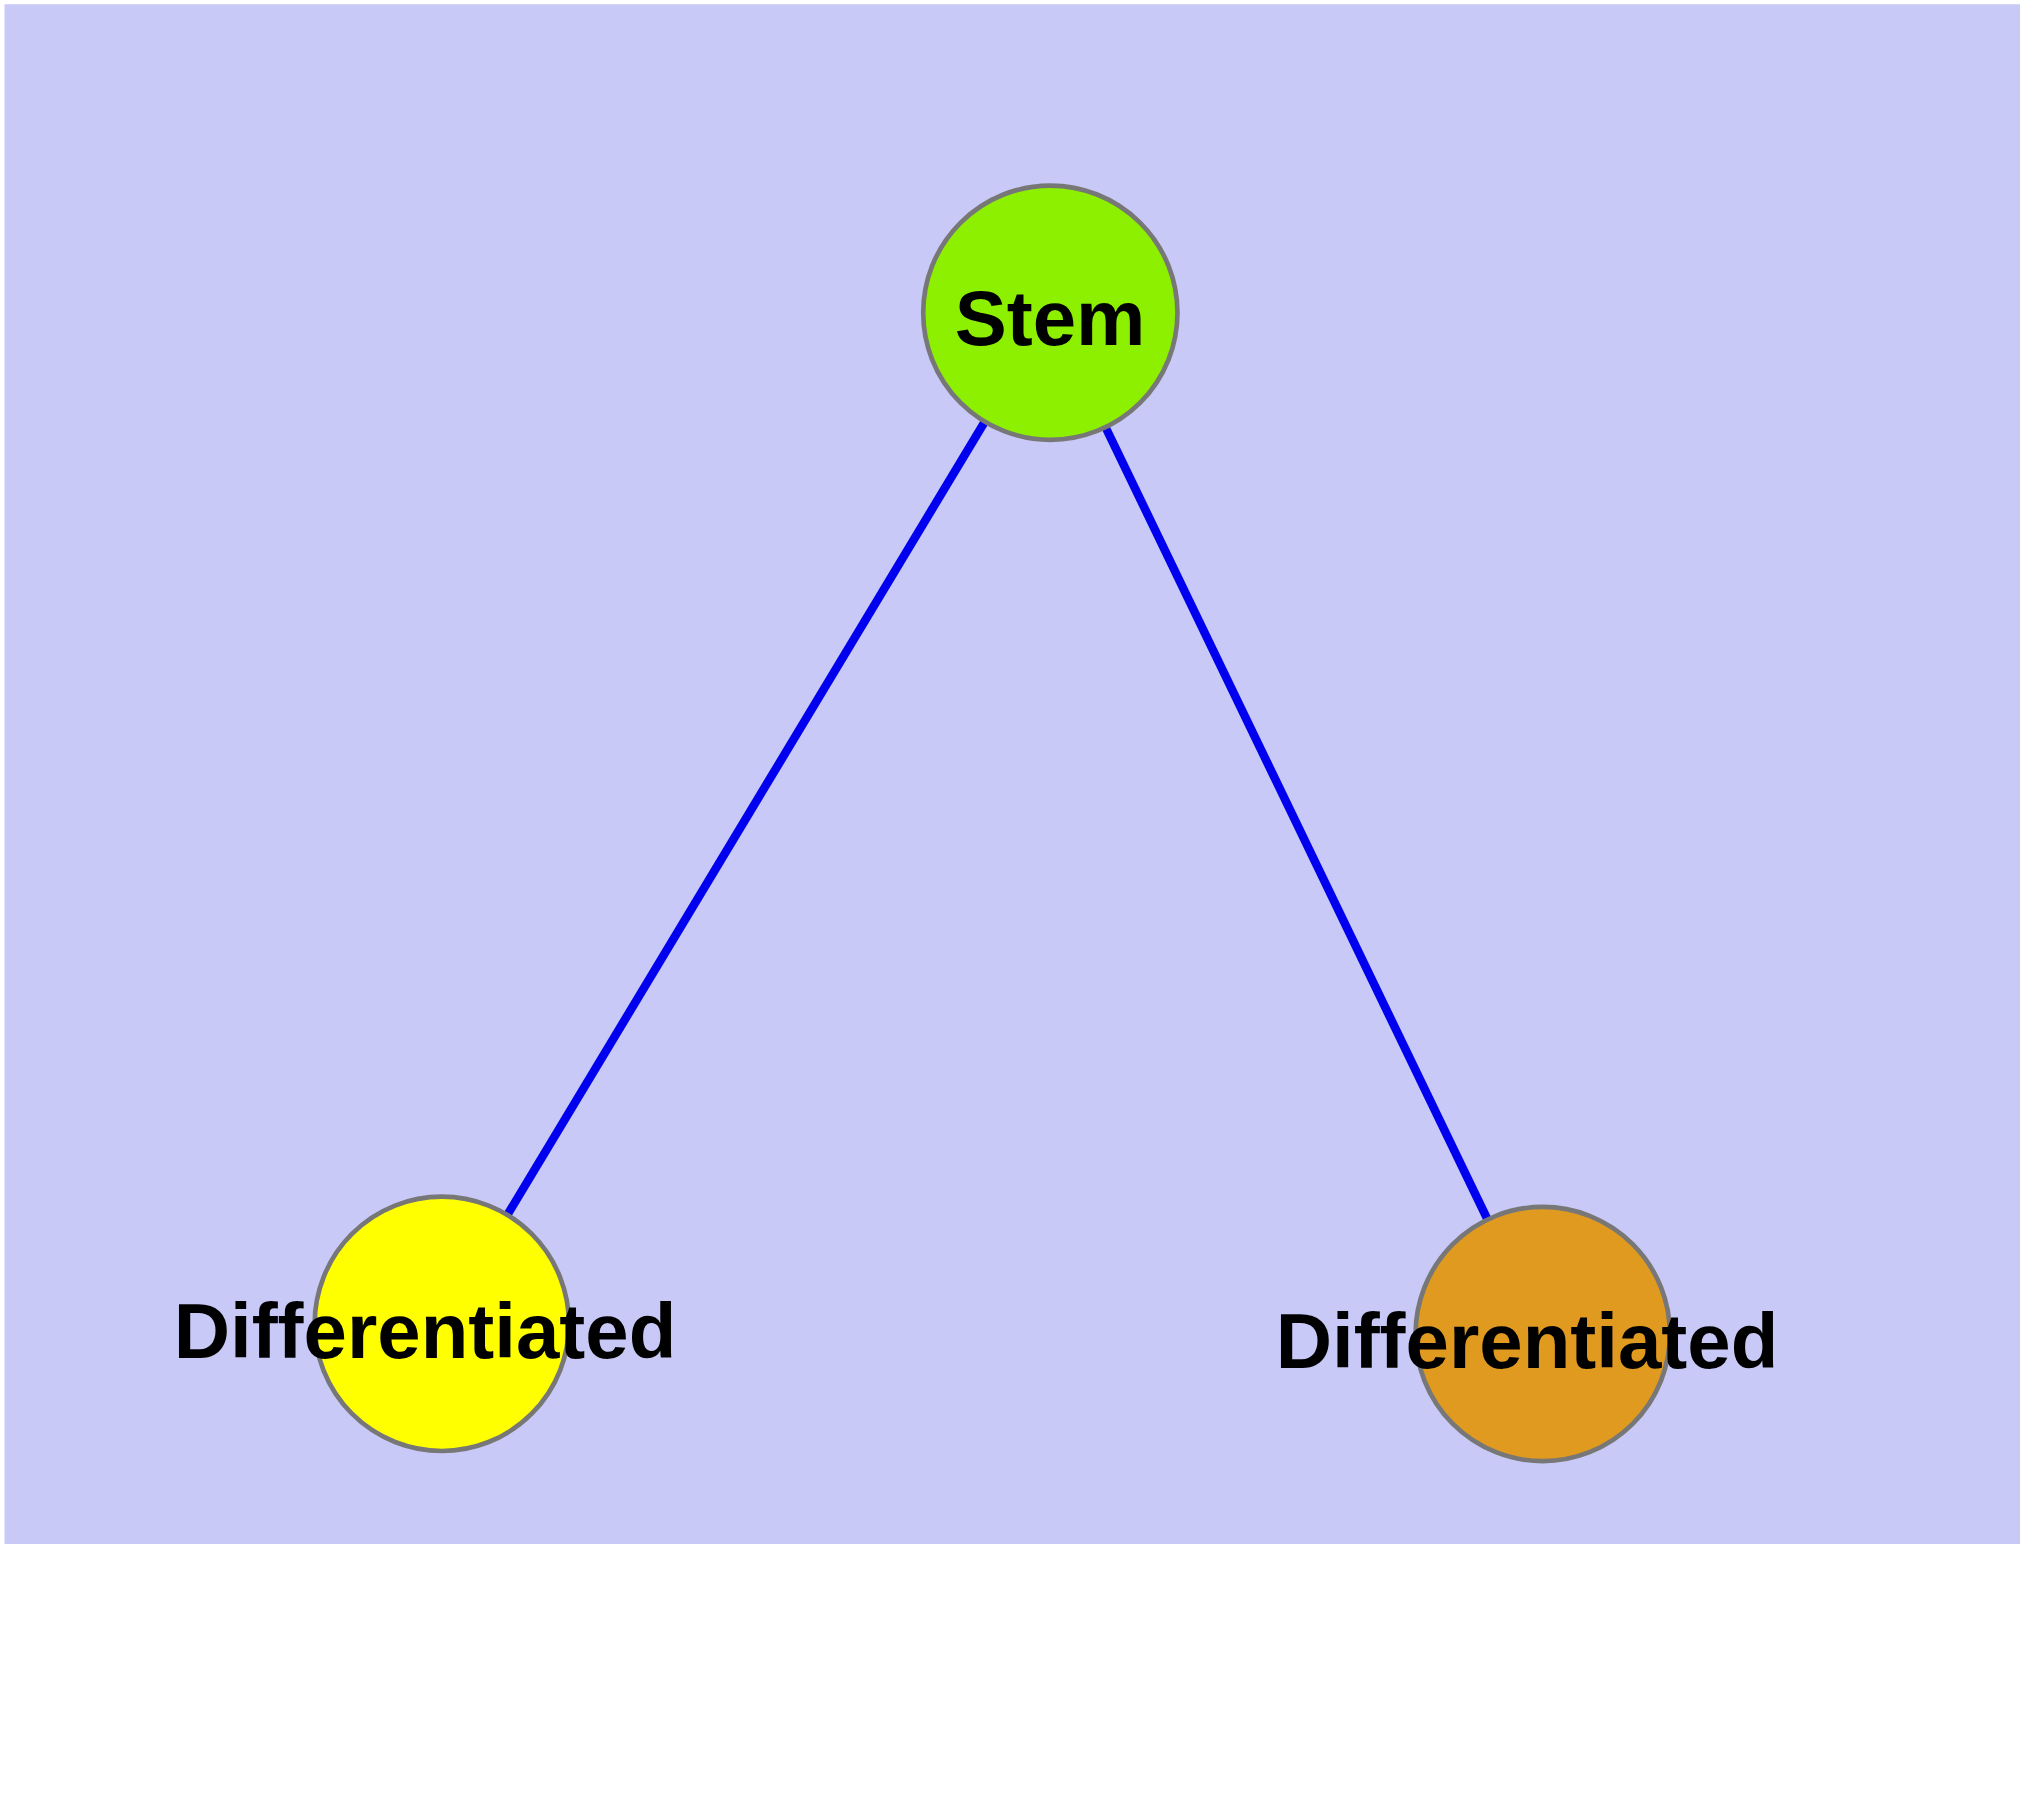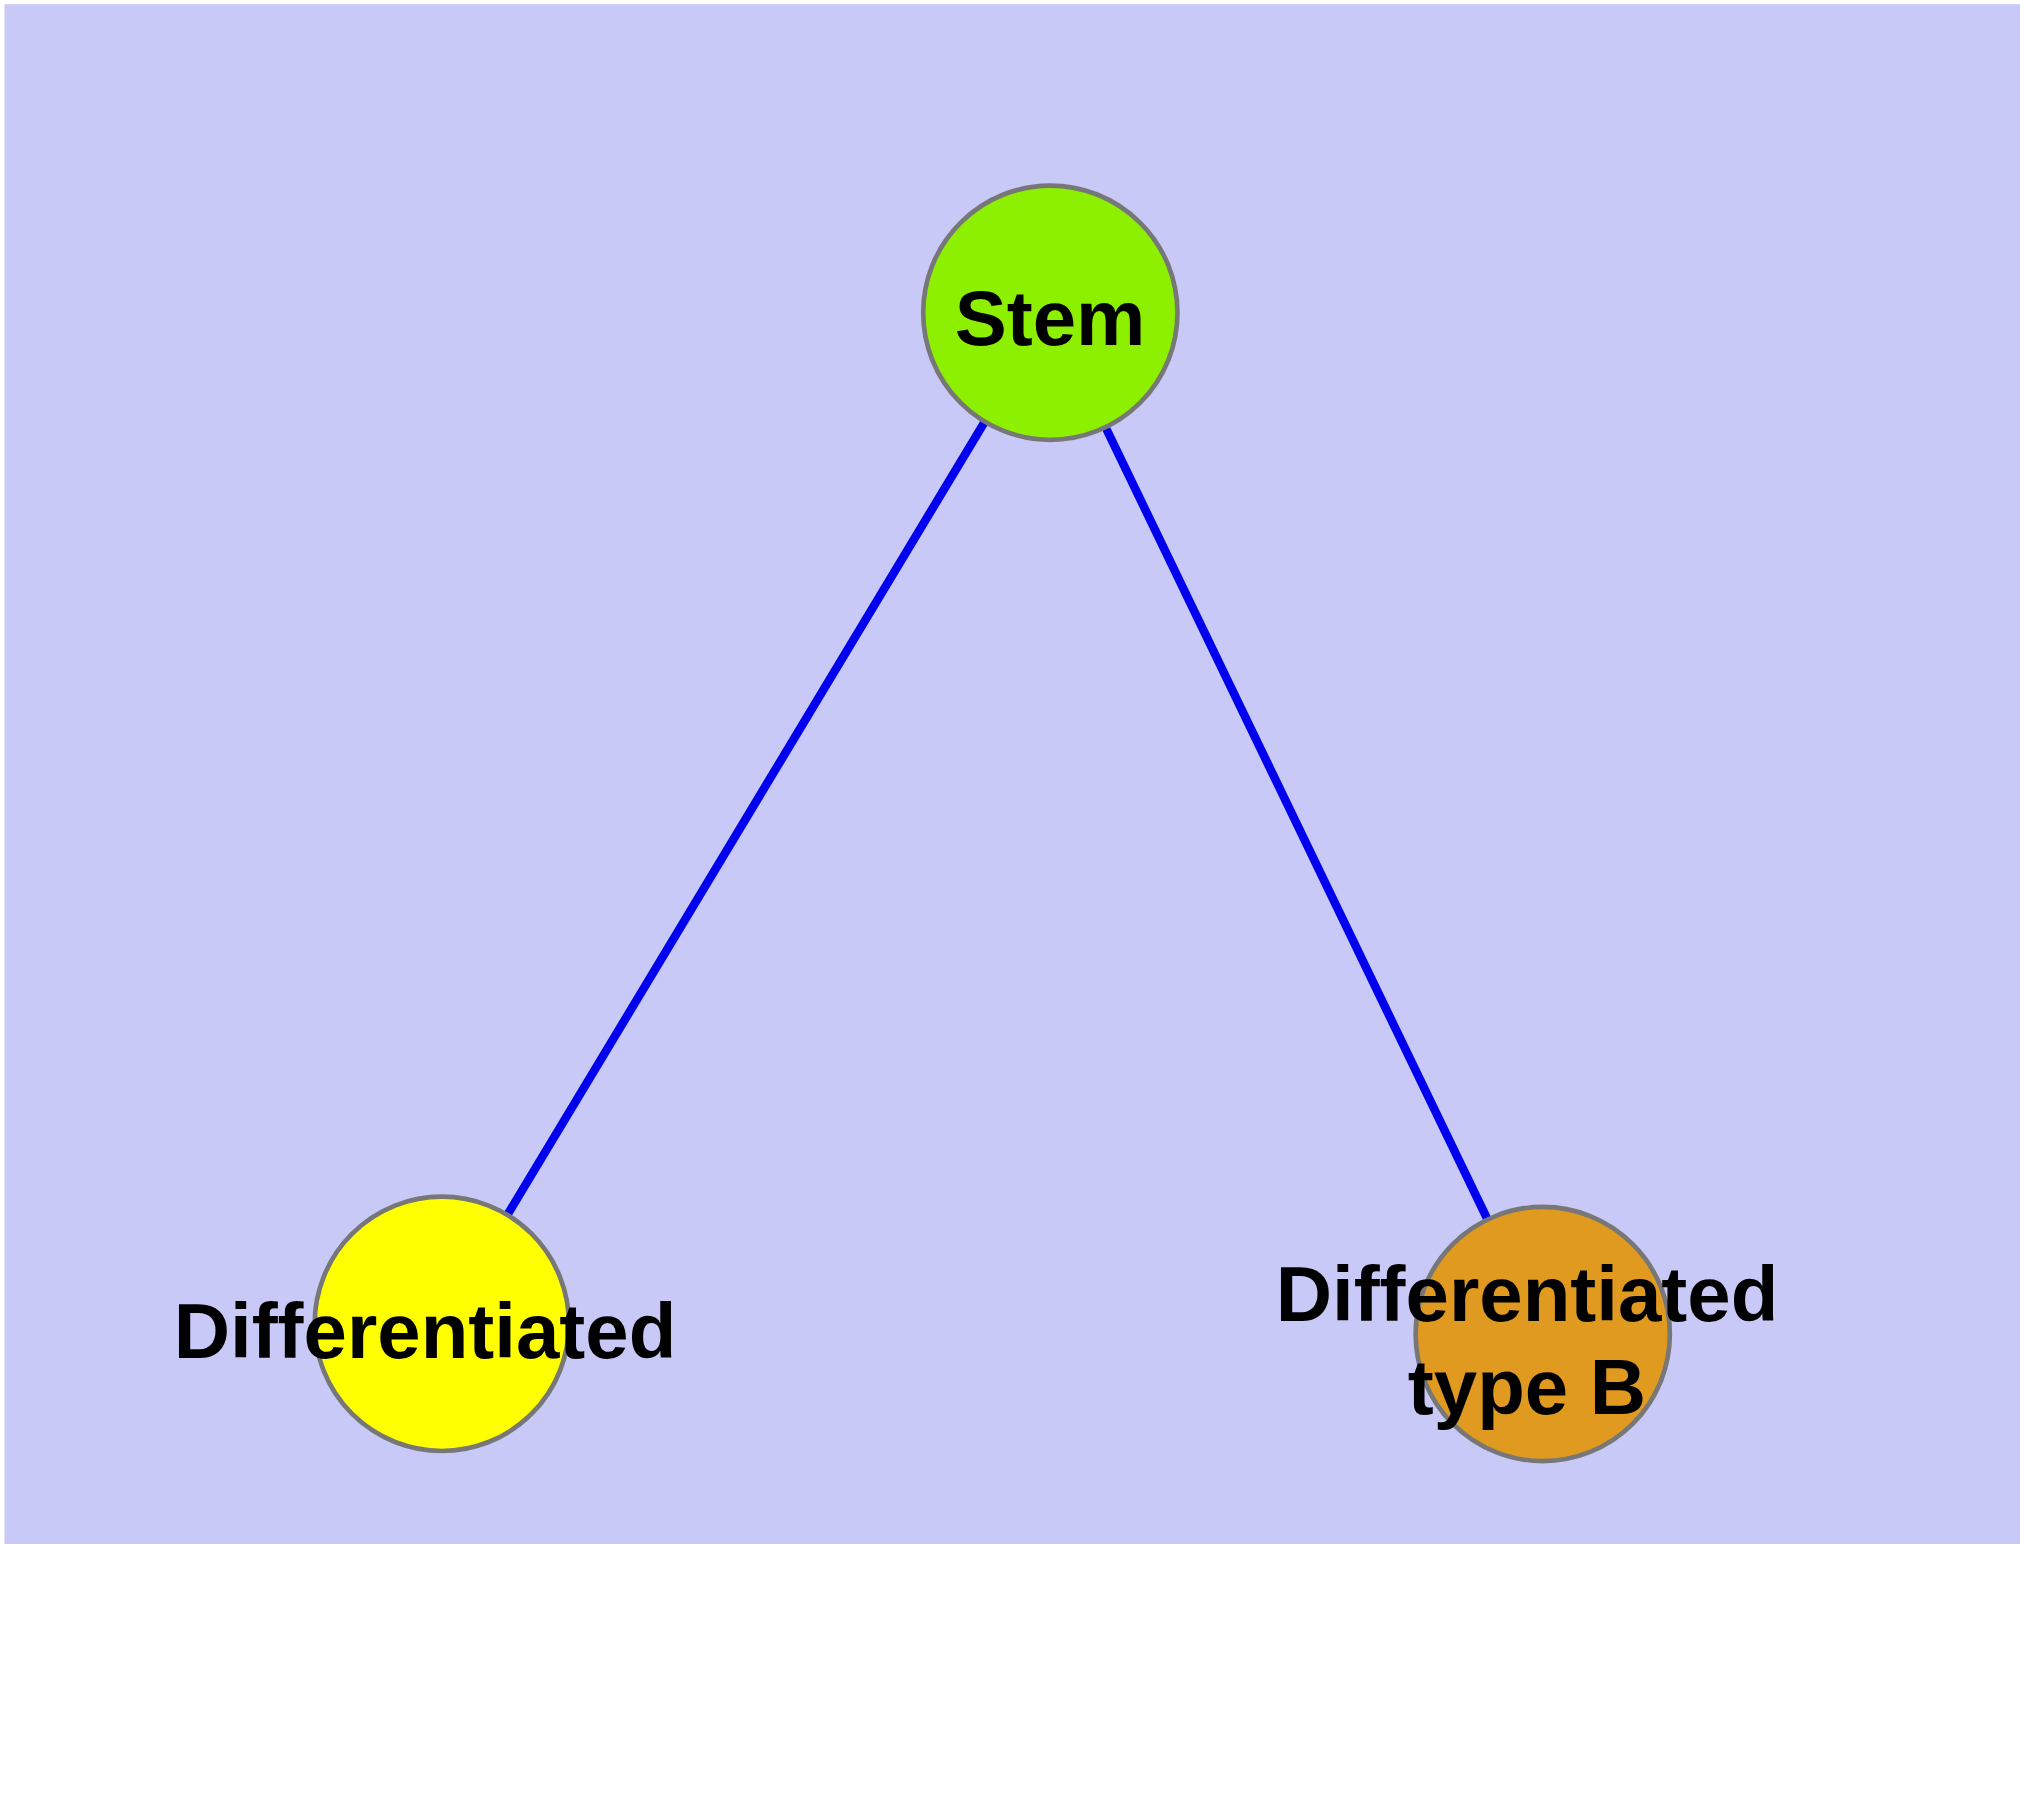--- a/index.html
+++ b/index.html
@@ -61,17 +61,16 @@
   </svg>
 
   <div class="node-label" style="left: 1050px; top: 318px;">Stem</div>
 
   <div class="node-label" style="left: 425px; top: 1331px;">
     <span class="label-line">Differentiated</span>
   </div>
 
   <div class="node-label" style="left: 1527px; top: 1341px;">
     <span class="label-line">Differentiated</span>
-    <span class="label-line">type B</span>
   </div>
 
 </div>
 
 
 </body></html>

